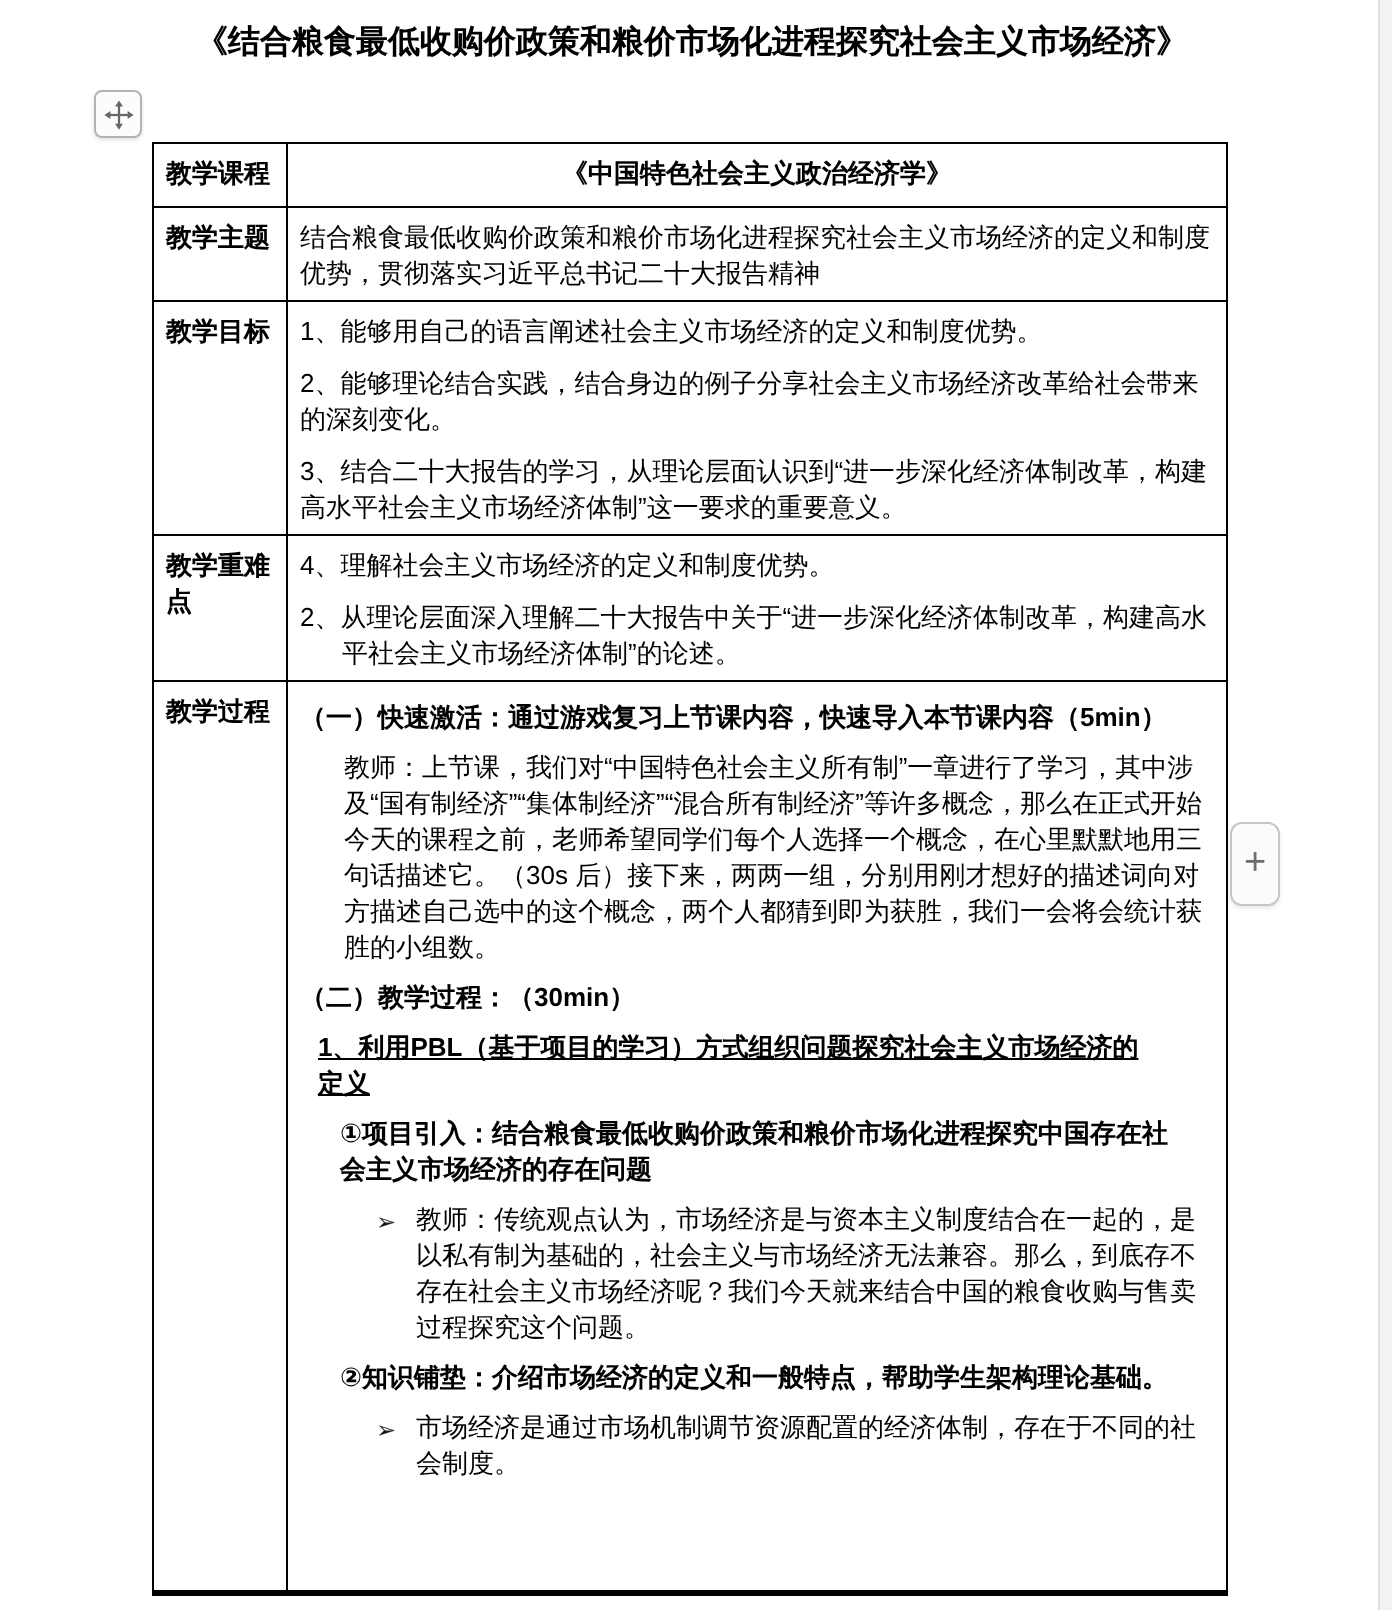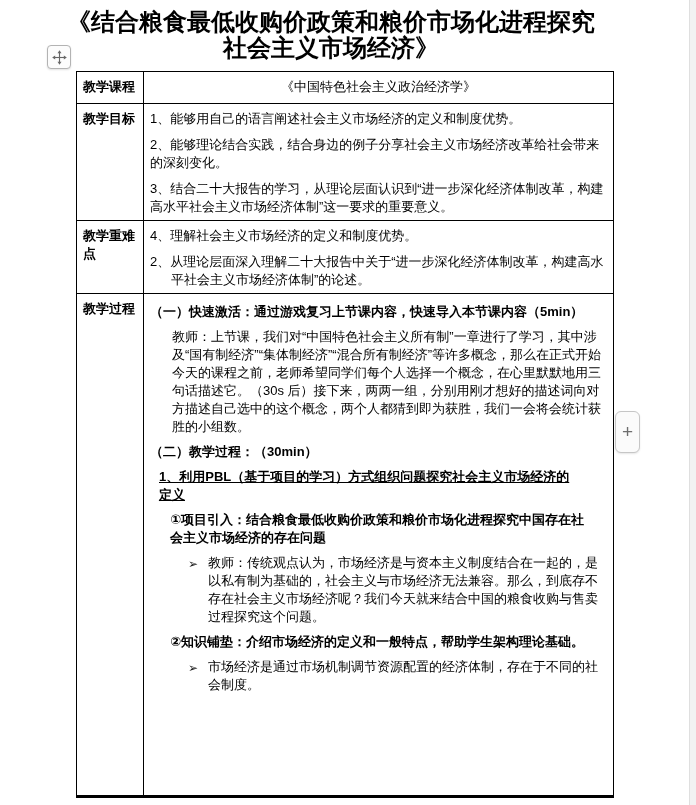--- a/index.html
+++ b/index.html
@@ -2,22 +2,22 @@
 <html><head>
 <meta charset="utf-8">
 <style>
   * { margin:0; padding:0; box-sizing:border-box; }
   html,body { background:#ffffff; }
   body {
     width:696px; height:805px; position:relative; overflow:hidden;
     font-family:"Liberation Sans","DejaVu Sans",sans-serif; color:#000;
   }
   .doc-title {
-    position:absolute; left:64px; top:9px; width:534px;
-    text-align:center; font-size:24px; font-weight:bold; line-height:26px;
+    position:absolute; left:79px; top:9px; width:534px;
+    text-align:center; font-size:16px; font-weight:bold; line-height:26px;
     letter-spacing:0;
   }
   .move-handle {
     position:absolute; left:47px; top:45px; width:24px; height:24px;
     border:1px solid #b3b3b3; border-radius:4px; background:#fcfcfc;
     display:flex; align-items:center; justify-content:center;
     box-shadow:0 1px 2px rgba(0,0,0,.12); cursor:move;
   }
   .table-clip {
     position:absolute; left:76px; top:71px; width:538px; height:727px;
@@ -28,21 +28,21 @@
     border:1.5px solid #000; vertical-align:top;
     font-size:13px; line-height:18px; padding:6px 6px 4px 6px;
     word-break:break-all;
   }
   td.lbl { width:67px; font-weight:bold; padding:7px 4px 4px 5px; font-size:13px; }
   tr.r1 td { height:32px; }
   tr.r2 td { height:44px; }
   tr.r3 td { height:50px; }
   tr.r4 td { height:115px; }
   tr.r5 td { height:73px; }
-  td.course-val { text-align:center; font-weight:normal; font-size:14px; padding-top:8px; }
+  td.course-val { text-align:center; font-weight:bold; font-size:14px; padding-top:8px; }
   .goal-item { margin-bottom:8px; }
   .goal-item:last-child { margin-bottom:0; }
   .hang { padding-left:21px; text-indent:-21px; }
   
   .ph   { font-weight:bold; margin:3px 0 7px 0; }
   .psub { font-weight:bold; margin:7px 30px 7px 9px;text-decoration:underline; }
   .pteach { margin:7px 0 7px 22px; }
   .pnum { margin:7px 20px 7px 20px;font-weight:bold; }
   .pb   { display:flex; margin:7px 0 7px 38px; }
   .pb .mk { width:20px; flex:none; font-size:12px; color:#1a1a1a; padding-top:1px; }
@@ -80,20 +80,24 @@
   </span>
 </div>
 
 <div class="table-clip">
   <table class="lesson">
     <tbody>
         <tr class="r1">
       <td class="lbl">教学课程</td>
       <td class="course-val">《中国特色社会主义政治经济学》</td>
     </tr>
+    <tr class="r2">
+      <td class="lbl">教学主题</td>
+      <td>结合粮食最低收购价政策和粮价市场化进程探究社会主义市场经济的定义和制度优势，贯彻落实习近平总书记二十大报告精神</td>
+    </tr>
     <tr class="r4">
       <td class="lbl">教学目标</td>
       <td>
         <div class="goal-item">1、能够用自己的语言阐述社会主义市场经济的定义和制度优势。</div>
         <div class="goal-item">2、能够理论结合实践，结合身边的例子分享社会主义市场经济改革给社会带来的深刻变化。</div>
         <div class="goal-item">3、结合二十大报告的学习，从理论层面认识到“进一步深化经济体制改革，构建高水平社会主义市场经济体制”这一要求的重要意义。</div>
       </td>
     </tr>
     <tr class="r5">
       <td class="lbl">教学重难点</td>

